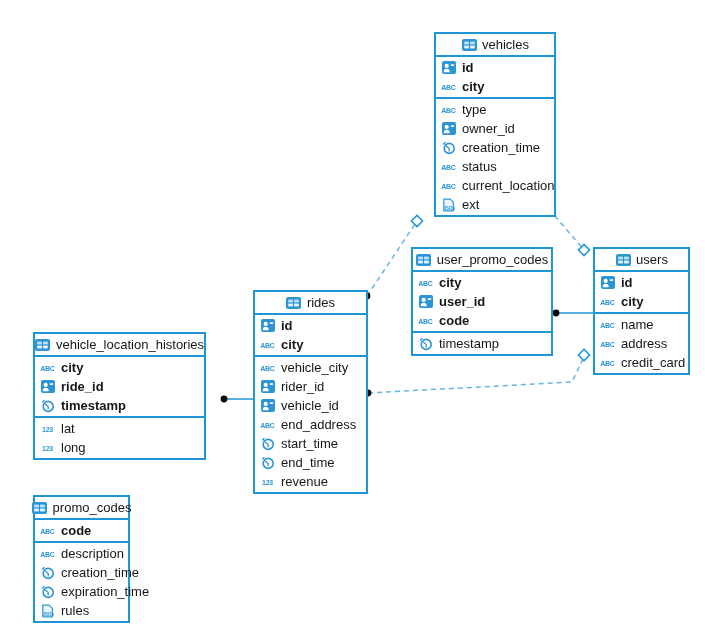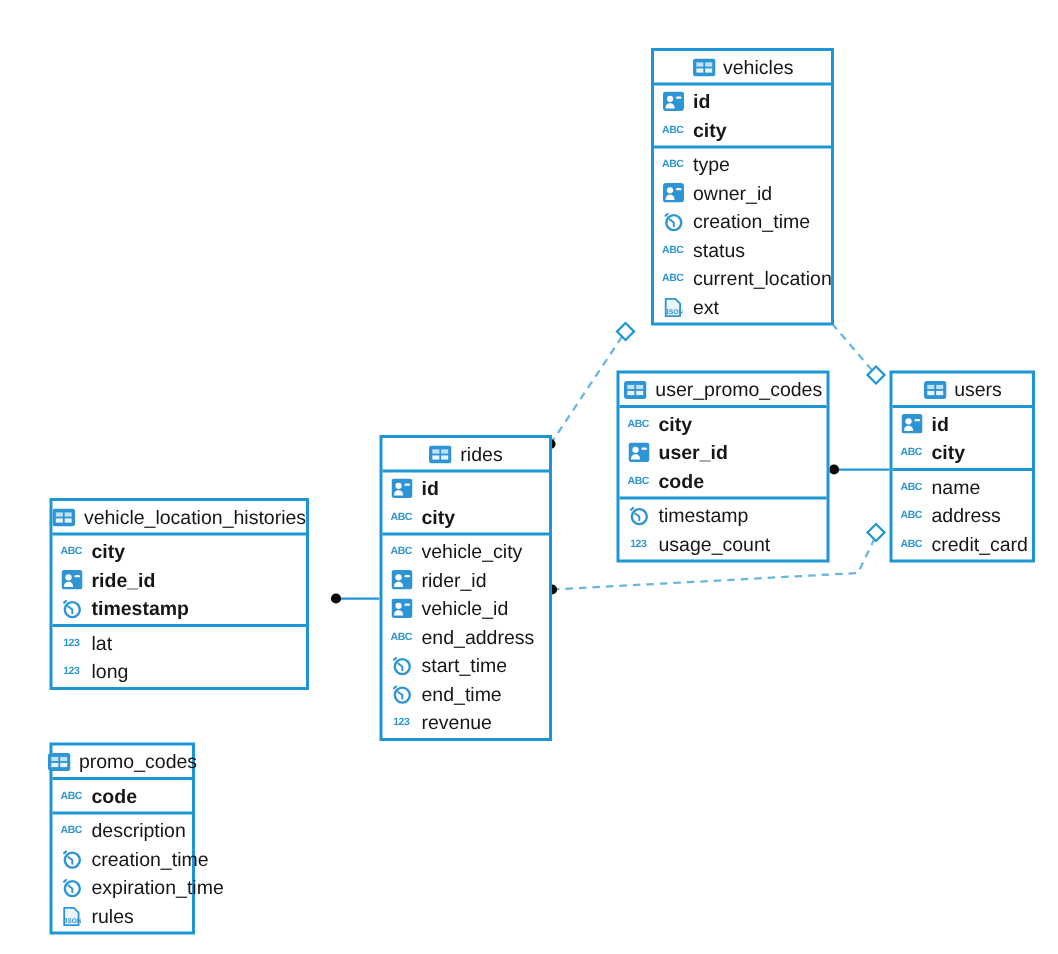--- a/index.html
+++ b/index.html
@@ -188,26 +188,20 @@
         <div class="row">
           <span class="icon">
             <svg width="14" height="14" viewBox="0 0 14 14">
               <path d="M3 1.6 L1.7 2.9" stroke="#2e95d5" stroke-width="1.4" stroke-linecap="round" fill="none"></path>
               <circle cx="7.2" cy="7.4" r="5" fill="#fff" stroke="#2e95d5" stroke-width="1.6"></circle>
               <path d="M7.2 7.4 L4.5 5.3 M7.2 7.4 L7.2 9.9" stroke="#2e95d5" stroke-width="1.3" stroke-linecap="round" fill="none"></path>
             </svg>
           </span>
           <span class="label">timestamp</span>
         </div>
-        <div class="row">
-          <span class="icon">
-            <span class="tt" style="color:#2e95d5">123</span>
-          </span>
-          <span class="label">usage_count</span>
-        </div>
       </div>
     </div>
     <div class="table" style="left: 593px; top: 247px; width: 97px;">
       <div class="table-header">
         <span class="icon" style="width:16px;flex-basis:16px">
           <svg width="15" height="12" viewBox="0 0 15 12">
             <rect width="15" height="12" rx="2" fill="#2e95d5"></rect>
             <rect x="2.2" y="2.6" width="4.7" height="2.8" fill="#bfe2f6"></rect>
             <rect x="8.1" y="2.6" width="4.7" height="2.8" fill="#bfe2f6"></rect>
             <rect x="2.2" y="6.6" width="4.7" height="2.8" fill="#e9f4fb"></rect>

